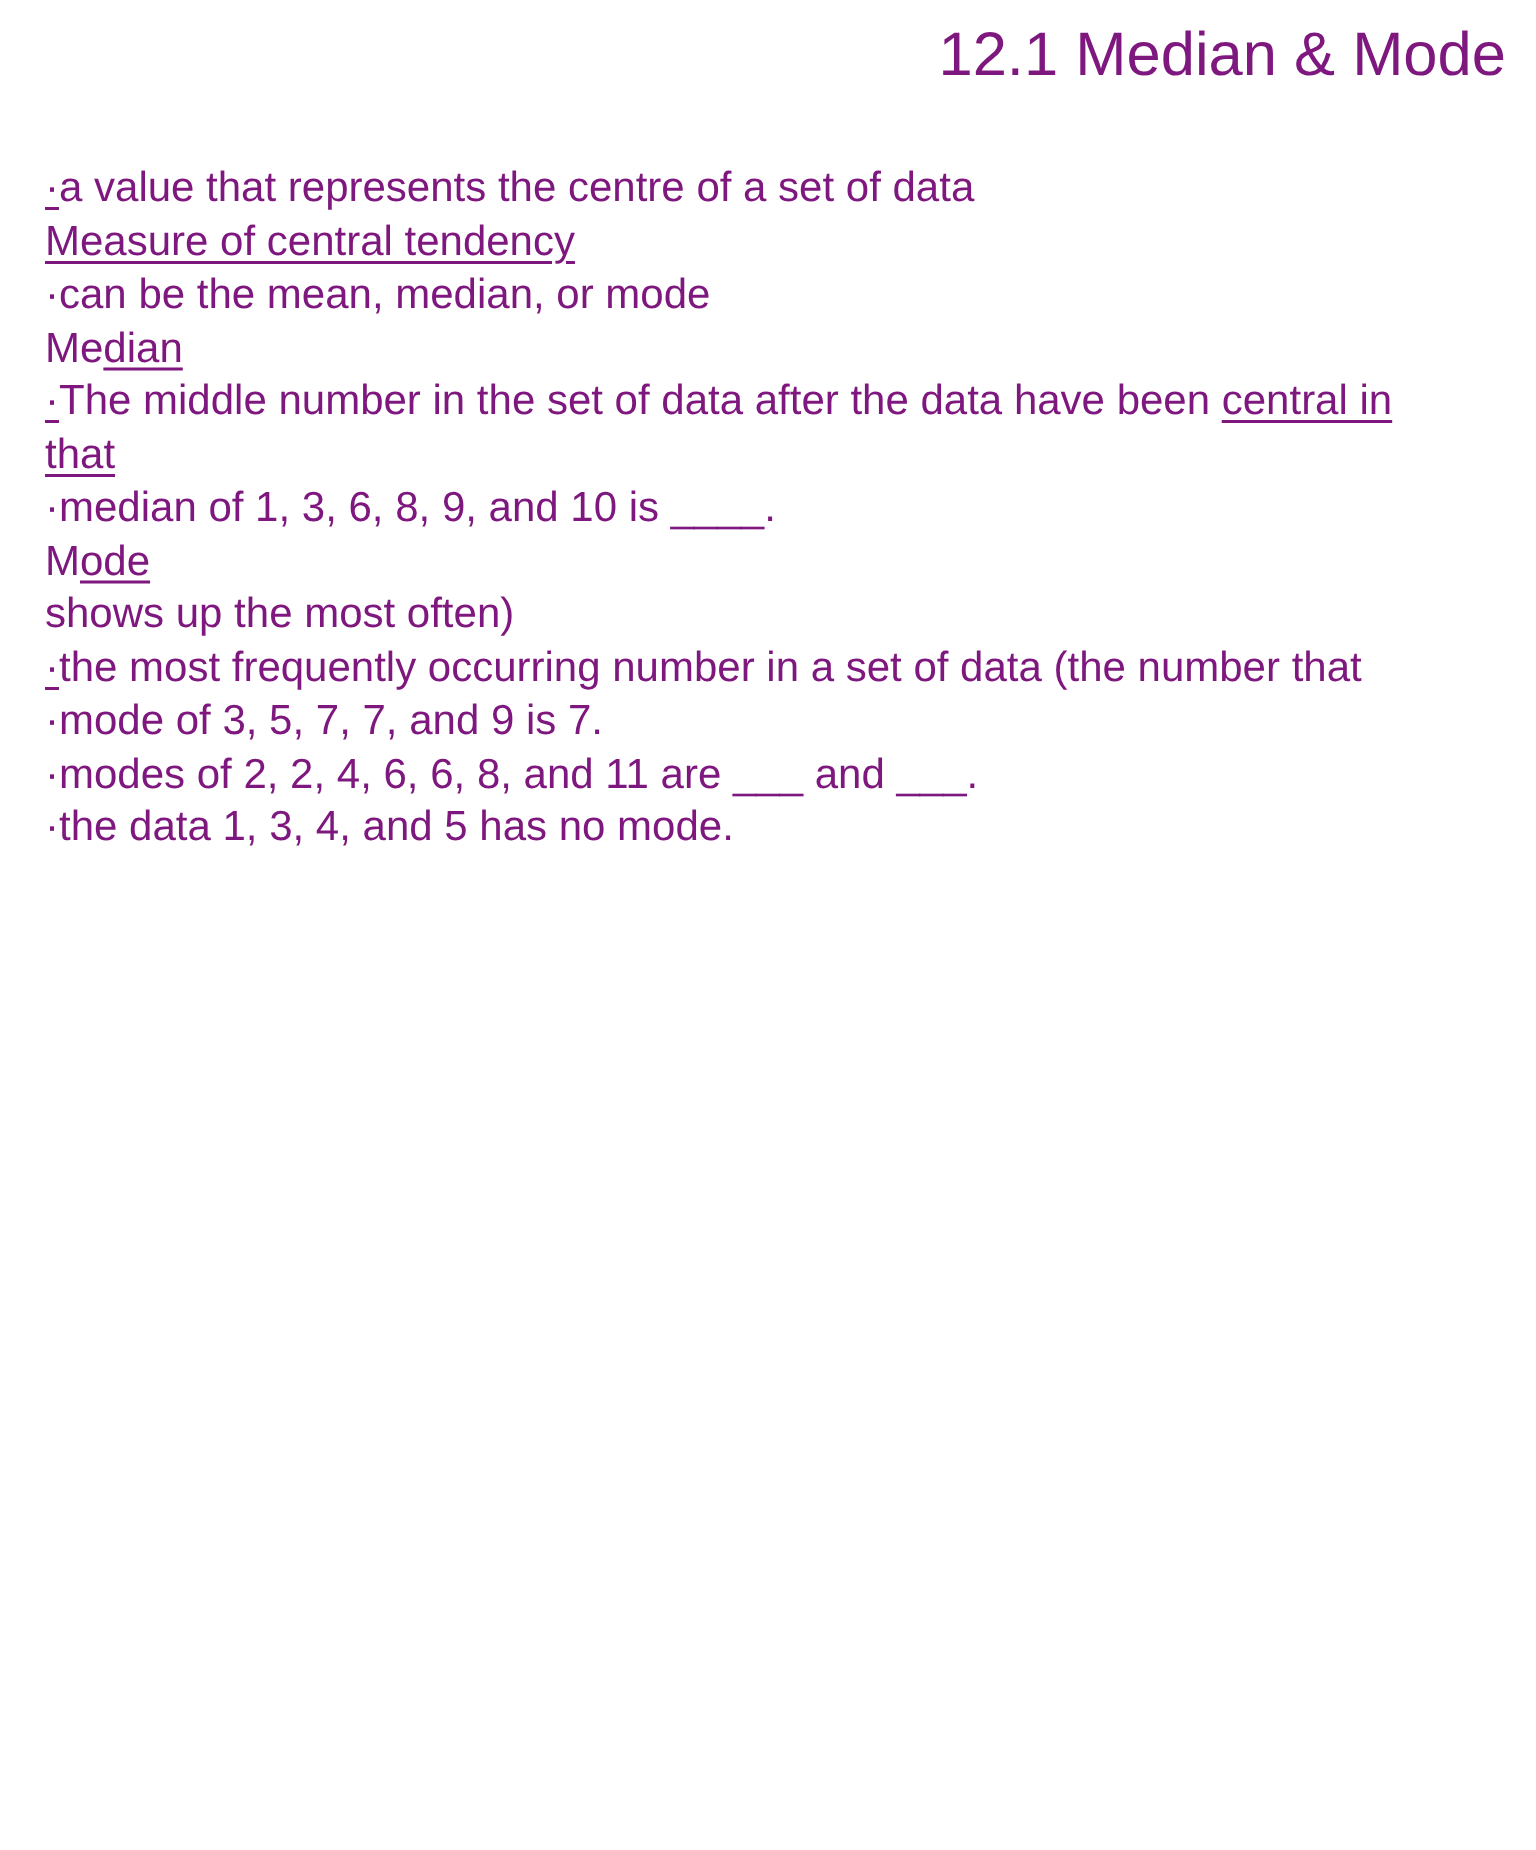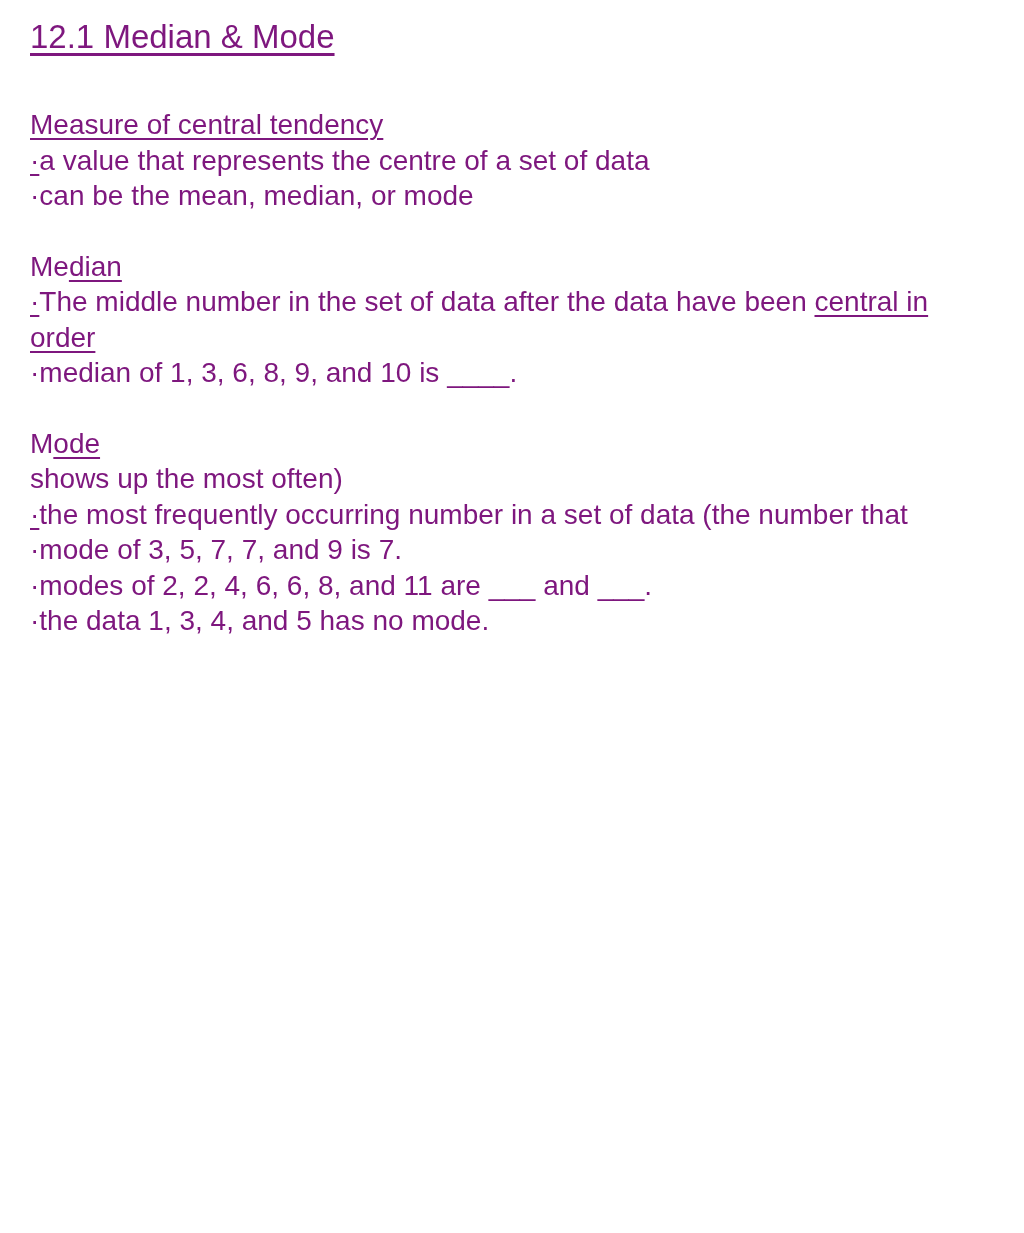--- a/index.html
+++ b/index.html
@@ -13,33 +13,32 @@
     height: 1233px;
     background: #ffffff;
     font-family: "Liberation Sans", "DejaVu Sans", sans-serif;
     color: #7e177e;
     overflow: hidden;
     box-sizing: border-box;
     padding: 10px 20px 0 30px;
   }
   .title {
     margin: 0 0 44px 0;
-    font-size: 33px;
+    font-size: 41px;
     font-weight: 400;
     line-height: 53px;
-    text-decoration: underline;
     text-decoration-thickness: 3px;
     text-underline-offset: 5px;
     letter-spacing: 0px;
+    text-align: right;
   }
   .section {
     margin: 0;
   }
   .section + .section {
-    margin-top: 35px;
   }
   .line {
     font-size: 28px;
     line-height: 35.5px;
     white-space: pre-wrap;
     max-width: 975px;
   }
   .seg-underline {
     text-decoration: underline;
     text-decoration-thickness: 2px;
@@ -48,28 +47,28 @@
   .seg-italic {
   }
 </style>
 </head>
 <body>
 
 <div class="slide">
   <h1 class="title">12.1 Median &amp; Mode</h1>
   <div id="sections">
       <div class="section">
+        <div class="line"><span class=" seg-underline">·</span><span class="">a value that represents the centre of a set of data</span></div>
         <div class="line"><span class=" seg-underline">Measure of central tendency</span></div>
-        <div class="line"><span class=" seg-underline">·</span><span class="">a value that represents the centre of a set of data</span></div>
         <div class="line"><span class="">·</span><span class="">can be the </span><span class=" seg-italic">mean, median, or mode</span></div>
       </div>
       <div class="section">
         <div class="line"><span class=" seg-italic">Me</span><span class=" seg-underline">dian</span></div>
         <div class="line"><span class=" seg-underline">·</span><span class="">The middle number in the set of data after the data have been </span><span class=" seg-underline">central in</span></div>
-        <div class="line"><span class=" seg-underline">order</span></div>
+        <div class="line"><span class=" seg-underline">that</span></div>
         <div class="line"><span class="">·</span><span class="">median of 1, 3, 6, 8, 9, and 10 is ____.</span></div>
       </div>
       <div class="section">
         <div class="line"><span class="">M</span><span class=" seg-underline">ode</span></div>
         <div class="line"><span class="">shows up the most often)</span></div>
         <div class="line"><span class=" seg-underline">·</span><span class="">the most frequently occurring number in a set of data (the number that</span></div>
         <div class="line"><span class="">·</span><span class="">mode of 3, 5, 7, 7, and 9 is 7.</span></div>
         <div class="line"><span class="">·</span><span class="">modes of 2, 2, 4, 6, 6, 8, and 11 are ___ and ___.</span></div>
         <div class="line"><span class="">·</span><span class="">the data 1, 3, 4, and 5 has no mode.</span></div>
       </div>

